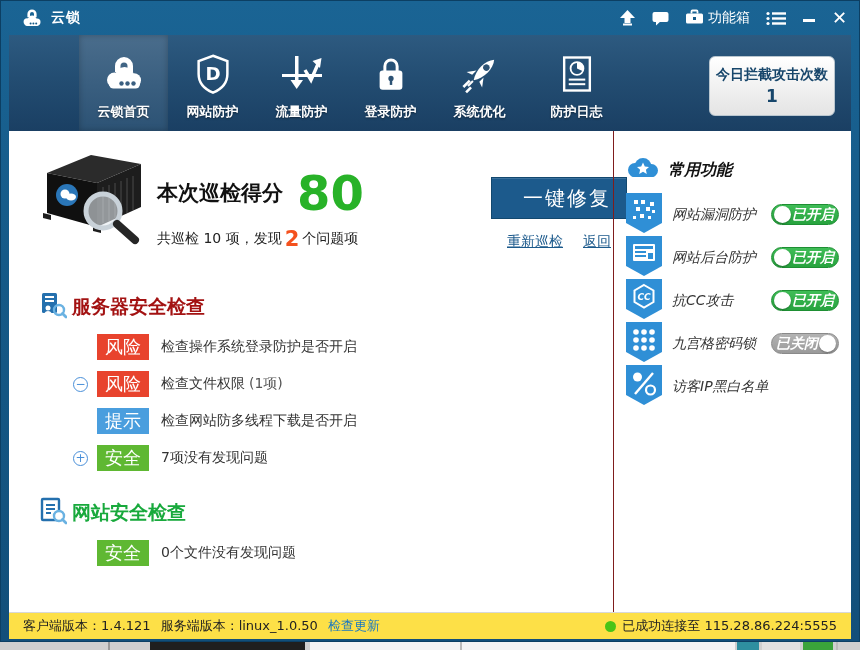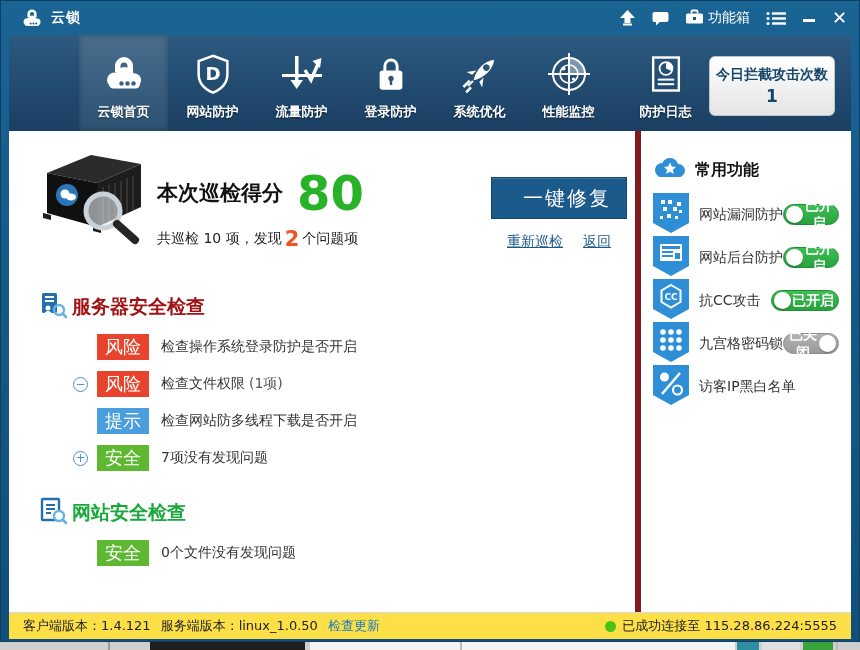--- a/index.html
+++ b/index.html
@@ -42,22 +42,22 @@
   .nav-counter { position:absolute; right:16px; top:21px; width:126px; height:60px;
     background:linear-gradient(180deg,#ffffff,#e4e4e4); border-radius:6px;
     border:1px solid #b9c6cf; display:flex; flex-direction:column; align-items:center;
     justify-content:center; color:#17466b; }
   .nav-counter .cl { font-size:14px; font-weight:bold; white-space:nowrap; }
   .nav-counter .cv { font-size:17px; font-weight:bold; margin-top:2px; }
 
   
   .content { position:absolute; left:8px; right:8px; top:130px; bottom:2px; background:#fff; }
   .main { position:absolute; left:0; top:0; right:216px; bottom:27px; overflow:hidden; }
-  .sidebar { position:absolute; right:0; top:0; width:216px; bottom:27px;
-    border-left:6px solid #7f1d1d; }
+  .sidebar { position:absolute; right:0; top:0; width:238px; bottom:27px;
+    border-left:1px solid #7f1d1d;font-style:italic; }
 
   
   .scan-row { position:relative; height:120px; margin-top:14px; }
   .server-art { position:absolute; left:18px; top:2px; }
   .score-block { position:absolute; left:148px; top:24px; }
   .score-line { display:flex; align-items:center; }
   .score-label { font-size:21px; font-weight:bold; color:#111; }
   .score-value { font-size:48px; font-weight:bold; color:#28b228; margin-left:14px; line-height:1; }
   .score-sub { font-size:14px; color:#222; margin-top:10px; display:flex; align-items:center; }
   .problem-count { color:#f4511e; font-size:21px; font-weight:bold; margin:0 3px; }
@@ -245,34 +245,20 @@
             <path d="M29 24 L35 32 L29 30 Z" fill="#fff"></path>
             <rect x="23" y="34" width="2" height="7" fill="#fff"></rect>
           </g>
           <rect x="6" y="33" width="9" height="2.6" transform="rotate(-45 10 34)" fill="#fff"></rect>
           <rect x="9" y="39" width="7" height="2.6" transform="rotate(-45 12 40)" fill="#fff"></rect>
         </svg>
       </span>
       <span class="nlabel">系统优化</span>
     </div>
 
-    <div class="nav-item">
-      <span class="nicon">
-        <svg width="48" height="48" viewBox="0 0 48 48">
-          <circle cx="24" cy="24" r="16" fill="none" stroke="#fff" stroke-width="2"></circle>
-          <circle cx="24" cy="24" r="9" fill="none" stroke="#fff" stroke-width="1.6"></circle>
-          <path d="M24 8 A16 16 0 0 1 40 24 L24 24 Z" fill="rgba(255,255,255,.4)"></path>
-          <rect x="23" y="3" width="2" height="42" fill="#fff"></rect>
-          <rect x="3" y="23" width="42" height="2" fill="#fff"></rect>
-          <circle cx="18.5" cy="18.5" r="2" fill="#fff"></circle>
-          <circle cx="28.5" cy="29" r="1.6" fill="#fff"></circle>
-        </svg>
-      </span>
-      <span class="nlabel">性能监控</span>
-    </div>
 
     <div class="nav-item" style="margin-left:8px;">
       <span class="nicon">
         <svg width="44" height="48" viewBox="0 0 48 48">
           <rect x="10" y="6" width="28" height="36" fill="none" stroke="#fff" stroke-width="2.6"></rect>
           <circle cx="24" cy="18" r="7" fill="none" stroke="#fff" stroke-width="2"></circle>
           <path d="M24 18 L24 11 A7 7 0 0 1 30.5 21 Z" fill="#fff"></path>
           <rect x="15" y="29" width="18" height="2.2" fill="#fff"></rect>
           <rect x="15" y="34" width="18" height="2.2" fill="#fff"></rect>
         </svg>

